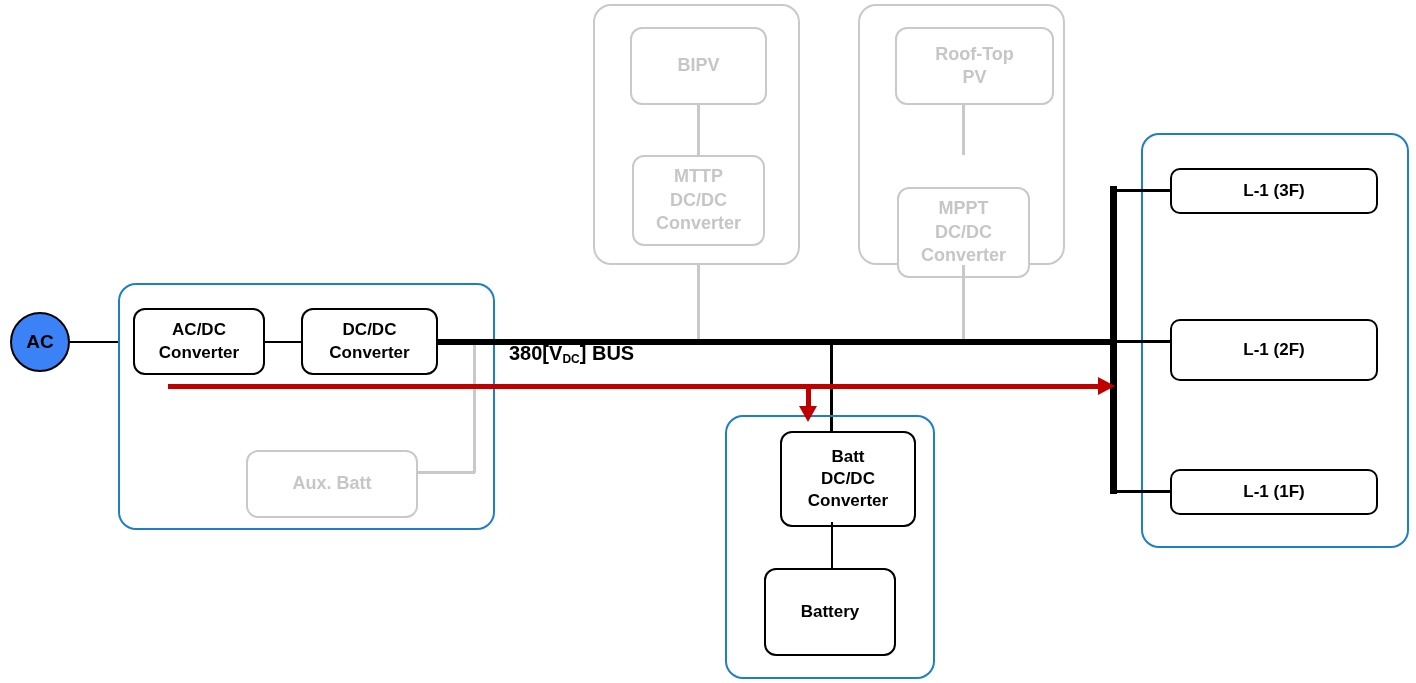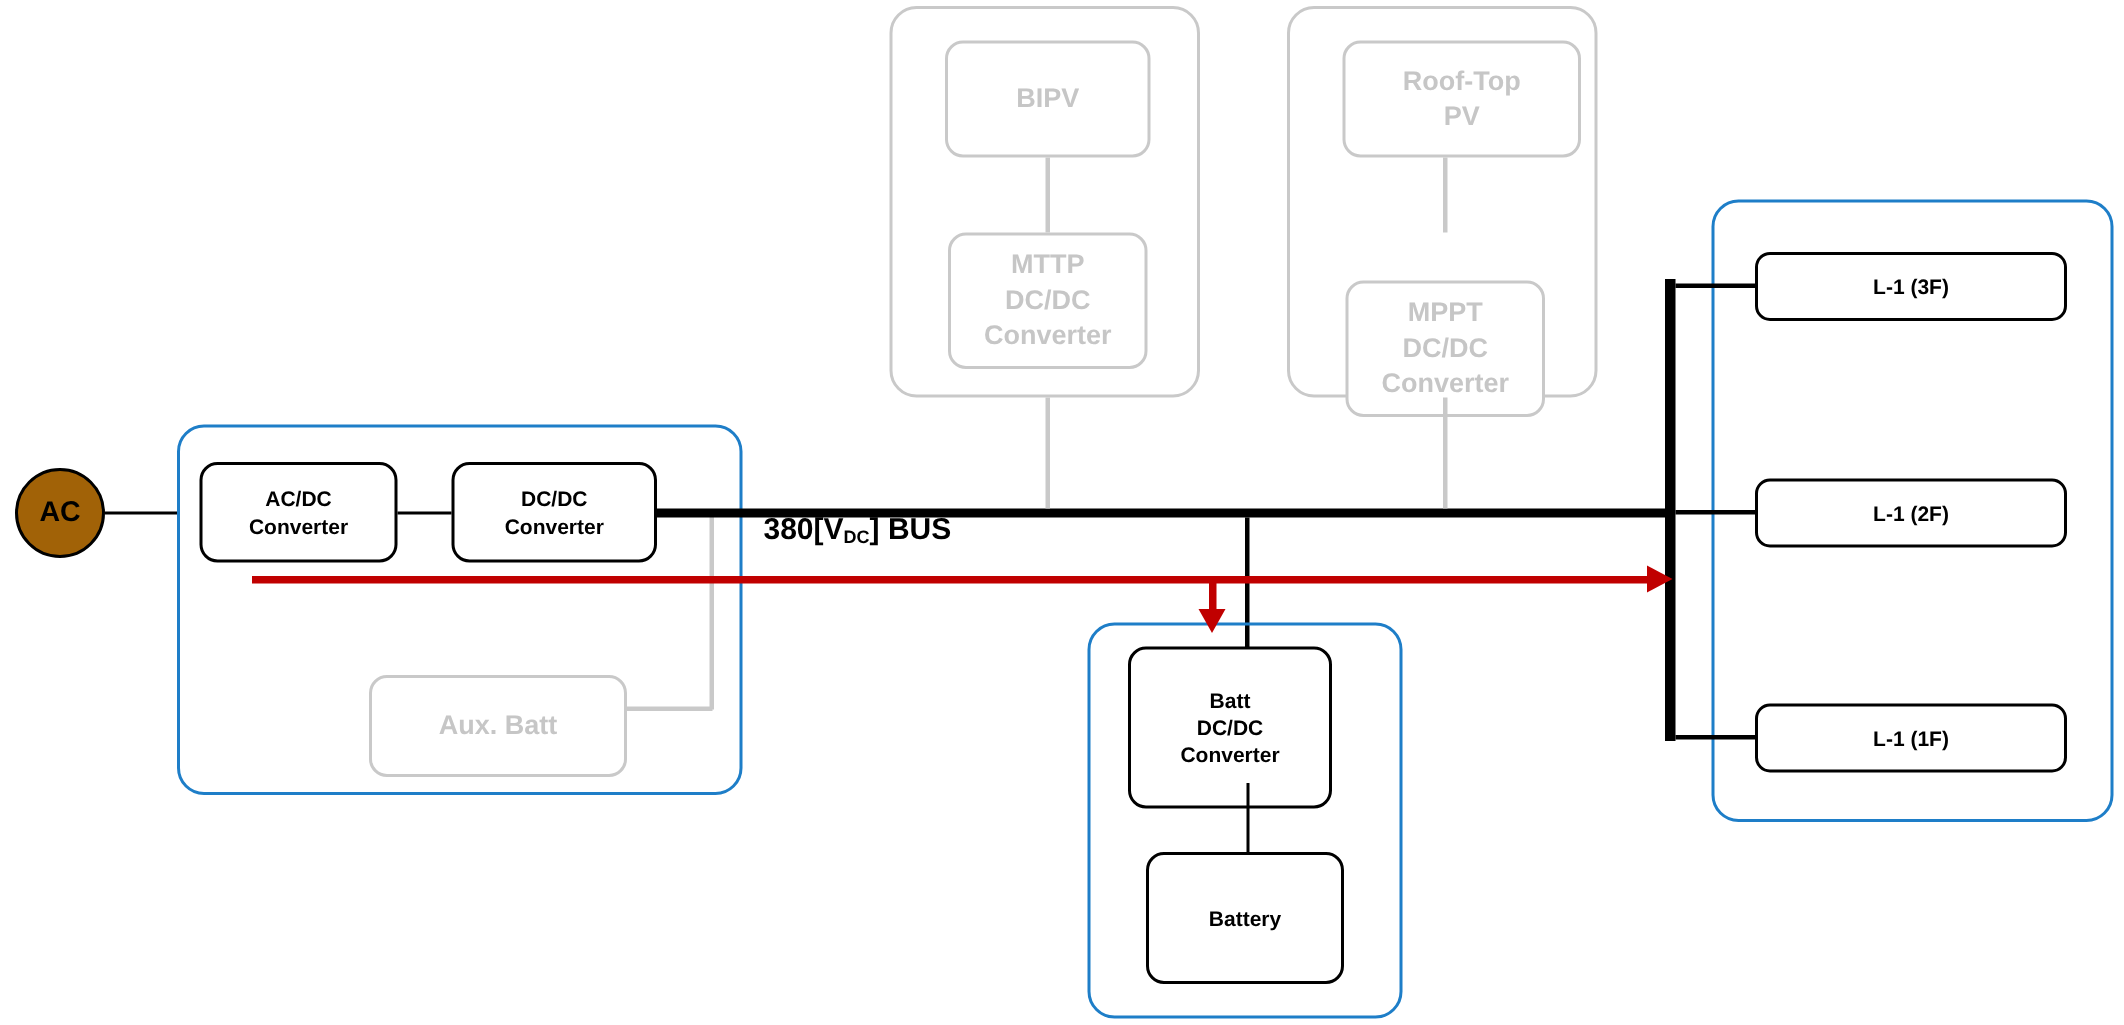--- a/index.html
+++ b/index.html
@@ -9,39 +9,39 @@
     width: 1416px;
     height: 683px;
     background: #ffffff;
     font-family: "Liberation Sans", sans-serif;
     overflow: hidden;
   }
   .node-circle {
     position: absolute;
     border: 2.5px solid #000;
     border-radius: 50%;
-    background: #a16207;
+    background: #3b82f6;
     display: flex;
     align-items: center;
     justify-content: center;
     font-weight: bold;
     font-size: 19px;
     color: #000;
   }
   .box {
     position: absolute;
     background: #fff;
     border: 2.5px solid #000;
     border-radius: 12px;
     display: flex;
     align-items: center;
     justify-content: center;
     text-align: center;
     font-weight: bold;
-    font-size: 14px;
+    font-size: 17px;
     line-height: 1.3;
     color: #000;
     white-space: pre-line;
   }
   .box.gray {
     border-color: #c9c9c9;
     color: #c6c6c6;
     font-size: 18px;
   }
   .box.load { border-radius: 10px; border-width: 2px; }
@@ -125,36 +125,36 @@
 PV</div>
   <div class="line gray" style="left:962px; top:105px; width:3px; height:50px;"></div>
   <div class="box gray" style="left:897px; top:155px; width:133px; height:91px;margin-top:32px;">MPPT
 DC/DC
 Converter</div>
   <div class="line gray" style="left:962px; top:265px; width:3px; height:74px;"></div>
 
   <div class="line" style="left:830px; top:345px; width:3px; height:87px;"></div>
 
   <div class="group" style="left:725px; top:415px; width:210px; height:264px;"></div>
-  <div class="box" style="left:752px; top:431px; width:136px; height:108px;">Batt
+  <div class="box" style="left:780px; top:431px; width:136px; height:96px;">Batt
 DC/DC
 Converter</div>
   <div class="line" style="left:831px; top:522px; width:2px; height:46px;"></div>
   <div class="box" style="left:764px; top:568px; width:132px; height:88px;">Battery</div>
 
   <div class="group" style="left:1141px; top:133px; width:268px; height:415px;"></div>
 
   <div class="line" style="left:1110px; top:186px; width:7px; height:308px;"></div>
 
   <div class="line" style="left:1117px; top:189px; width:53px; height:3px;"></div>
   <div class="line" style="left:1117px; top:340px; width:53px; height:3px;"></div>
   <div class="line" style="left:1117px; top:490px; width:53px; height:3px;"></div>
 
   <div class="box load" style="left:1170px; top:168px; width:208px; height:46px;">L-1 (3F)</div>
-  <div class="box load" style="left:1170px; top:319px; width:208px; height:46px;">L-1 (2F)</div>
+  <div class="box load" style="left:1170px; top:319px; width:208px; height:62px;">L-1 (2F)</div>
   <div class="box load" style="left:1170px; top:469px; width:208px; height:46px;">L-1 (1F)</div>
 
   <div class="line red" style="left:168px; top:384px; width:930px; height:5px;"></div>
   <div class="arrowhead-right" style="left:1098px; top:377px;"></div>
   <div class="line red" style="left:806px; top:386px; width:5px; height:20px;"></div>
   <div class="arrowhead-down" style="left:799px; top:406px;"></div>
 
 </div>
 
 </body></html>

